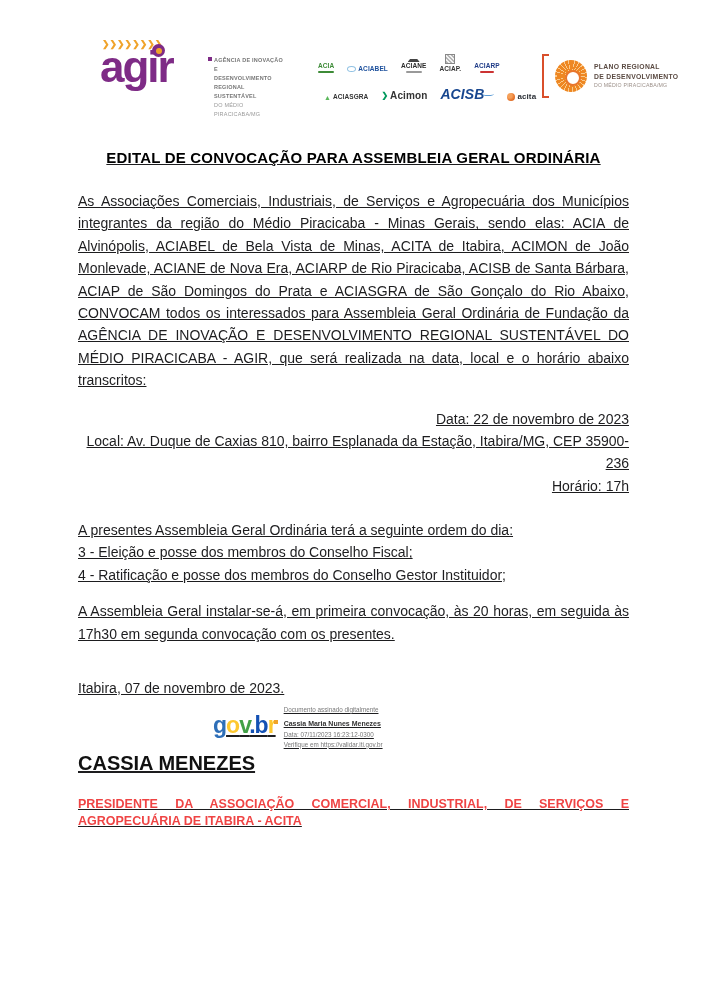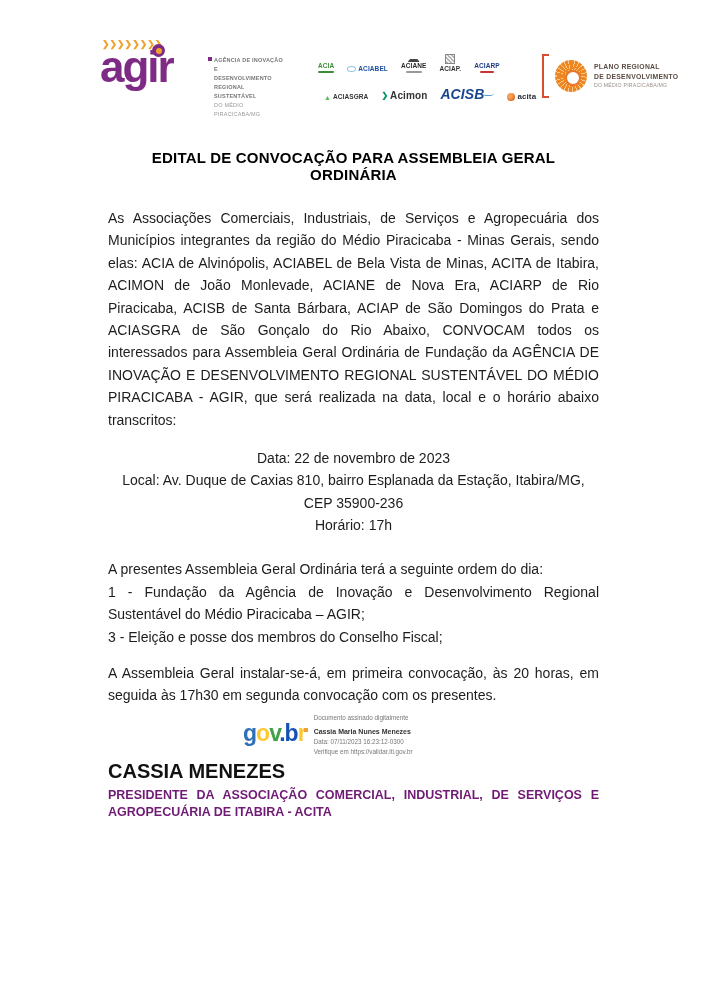--- a/index.html
+++ b/index.html
@@ -86,50 +86,50 @@
     border-top:2px solid #D94F2B; border-bottom:2px solid #D94F2B; }
   .plano .sun { width:32px; height:32px; border-radius:50%; margin-left:6px; position:relative;
     background:repeating-conic-gradient(#EE8722 0deg 12deg, #F9C98C 12deg 16deg); }
   .plano .sun::after { content:""; position:absolute; left:10px; top:10px;
     width:12px; height:12px; border-radius:50%; background:#fff; border:2px solid #E8762D; }
   .plano .ptext { margin-left:7px; line-height:1.5; }
   .plano .ptext .b { font-size:6.8px; font-weight:bold; color:#5A4A42; letter-spacing:.3px; }
   .plano .ptext .s { font-size:5.2px; color:#9b8f88; letter-spacing:.2px; }
 
   
-  .doc { padding:0 108px; }
+  .doc { padding:0 78px;text-decoration:underline; }
   .title {
     margin-top:44px;
     text-align:center; font-weight:bold; font-size:15px;
     letter-spacing:.2px; color:#000;
   }
   .para { font-size:14px; line-height:1.6; text-align:justify; color:#1d1d1f; }
   .intro { margin-top:24px; }
-  .meta { margin-top:16px; text-align:center; }
+  .meta { margin-top:16px; text-align:right; }
   .agenda { margin-top:22px; text-align:justify; }
   .closing { margin-top:14px; }
   .dateline { margin-top:32px; text-align:left; }
 
   
   .stamp { display:flex; align-items:flex-start; margin:6px 0 0 135px; height:44px; }
   .govbr { font-size:23px; font-weight:800; letter-spacing:-1px; margin-top:9px; line-height:1; }
   .govbr .c0 { color:#2E6FB8; }
   .govbr .c1 { color:#FDC82F; }
   .govbr .c2 { color:#43A047; }
   .govbr .c3 { color:#1351B4; }
   .govbr .c4 { color:#FDC82F; }
   .stamp-text { margin-left:8px; line-height:1.55; }
   .stamp-text .muted { font-size:6.3px; color:#777; }
   .stamp-text .gap { height:4px; }
   .stamp-text .signer { font-size:7px; font-weight:bold; color:#333; position:relative; }
   .stamp-text .signer .bullet { position:absolute; left:-10px; top:1px;
     width:4px; height:4px; background:#F0A32A; }
   .sig-name { font-size:20px; font-weight:bold; margin-top:3px; color:#111; }
   .sig-role { font-size:12.5px; font-weight:bold; line-height:1.35;
-    text-align:justify; margin-top:4px; color:#701a75; }
+    text-align:justify; margin-top:21px; color:#ef4444; }
 </style>
 </head>
 <body>
 
 <div class="page">
 
   <div class="header">
 
     <div class="agir-logo">
       <div class="agir-chevrons">❯❯❯❯❯❯❯❯</div>
@@ -217,26 +217,27 @@
     <p class="para intro">As Associações Comerciais, Industriais, de Serviços e Agropecuária dos Municípios integrantes da região do Médio Piracicaba - Minas Gerais, sendo elas: ACIA de Alvinópolis, ACIABEL de Bela Vista de Minas, ACITA de Itabira, ACIMON de João Monlevade, ACIANE de Nova Era, ACIARP de Rio Piracicaba, ACISB de Santa Bárbara, ACIAP de São Domingos do Prata e ACIASGRA de São Gonçalo do Rio Abaixo, CONVOCAM todos os interessados para Assembleia Geral Ordinária de Fundação da AGÊNCIA DE INOVAÇÃO E DESENVOLVIMENTO REGIONAL SUSTENTÁVEL DO MÉDIO PIRACICABA - AGIR, que será realizada na data, local e o horário abaixo transcritos:</p>
 
     <div class="para meta">
       <div>Data: 22 de novembro de 2023</div>
       <div>Local: Av. Duque de Caxias 810, bairro Esplanada da Estação, Itabira/MG, CEP 35900-236</div>
       <div>Horário: 17h</div>
     </div>
 
     <div class="para agenda">
       <div>A presentes Assembleia Geral Ordinária terá a seguinte ordem do dia:</div>
-      <div>1 - Fundação da Agência de Inovação e Desenvolvimento Regional Sustentável do Médio Piracicaba – AGIR;</div>
       <div>3 - Eleição e posse dos membros do Conselho Fiscal;</div>
+      <div>4 - Ratificação e posse dos membros do Conselho Gestor Instituidor;</div>
     </div>
 
     <p class="para closing">A Assembleia Geral instalar-se-á, em primeira convocação, às 20 horas, em seguida às 17h30 em segunda convocação com os presentes.</p>
 
+    <div class="para dateline">Itabira, 07 de novembro de 2023.</div>
 
     <div class="stamp">
       <div class="govbr"><span class="c0">g</span><span class="c1">o</span><span class="c2">v</span><span class="c3">.b</span><span class="c4">r</span></div>
       <div class="stamp-text">
         <div class="muted">Documento assinado digitalmente</div>
         <div class="gap"></div>
         <div class="signer"><span class="bullet"></span><span>Cassia Maria Nunes Menezes</span></div>
         <div class="muted">Data: 07/11/2023 16:23:12-0300</div>
         <div class="muted">Verifique em https://validar.iti.gov.br</div>
       </div>

